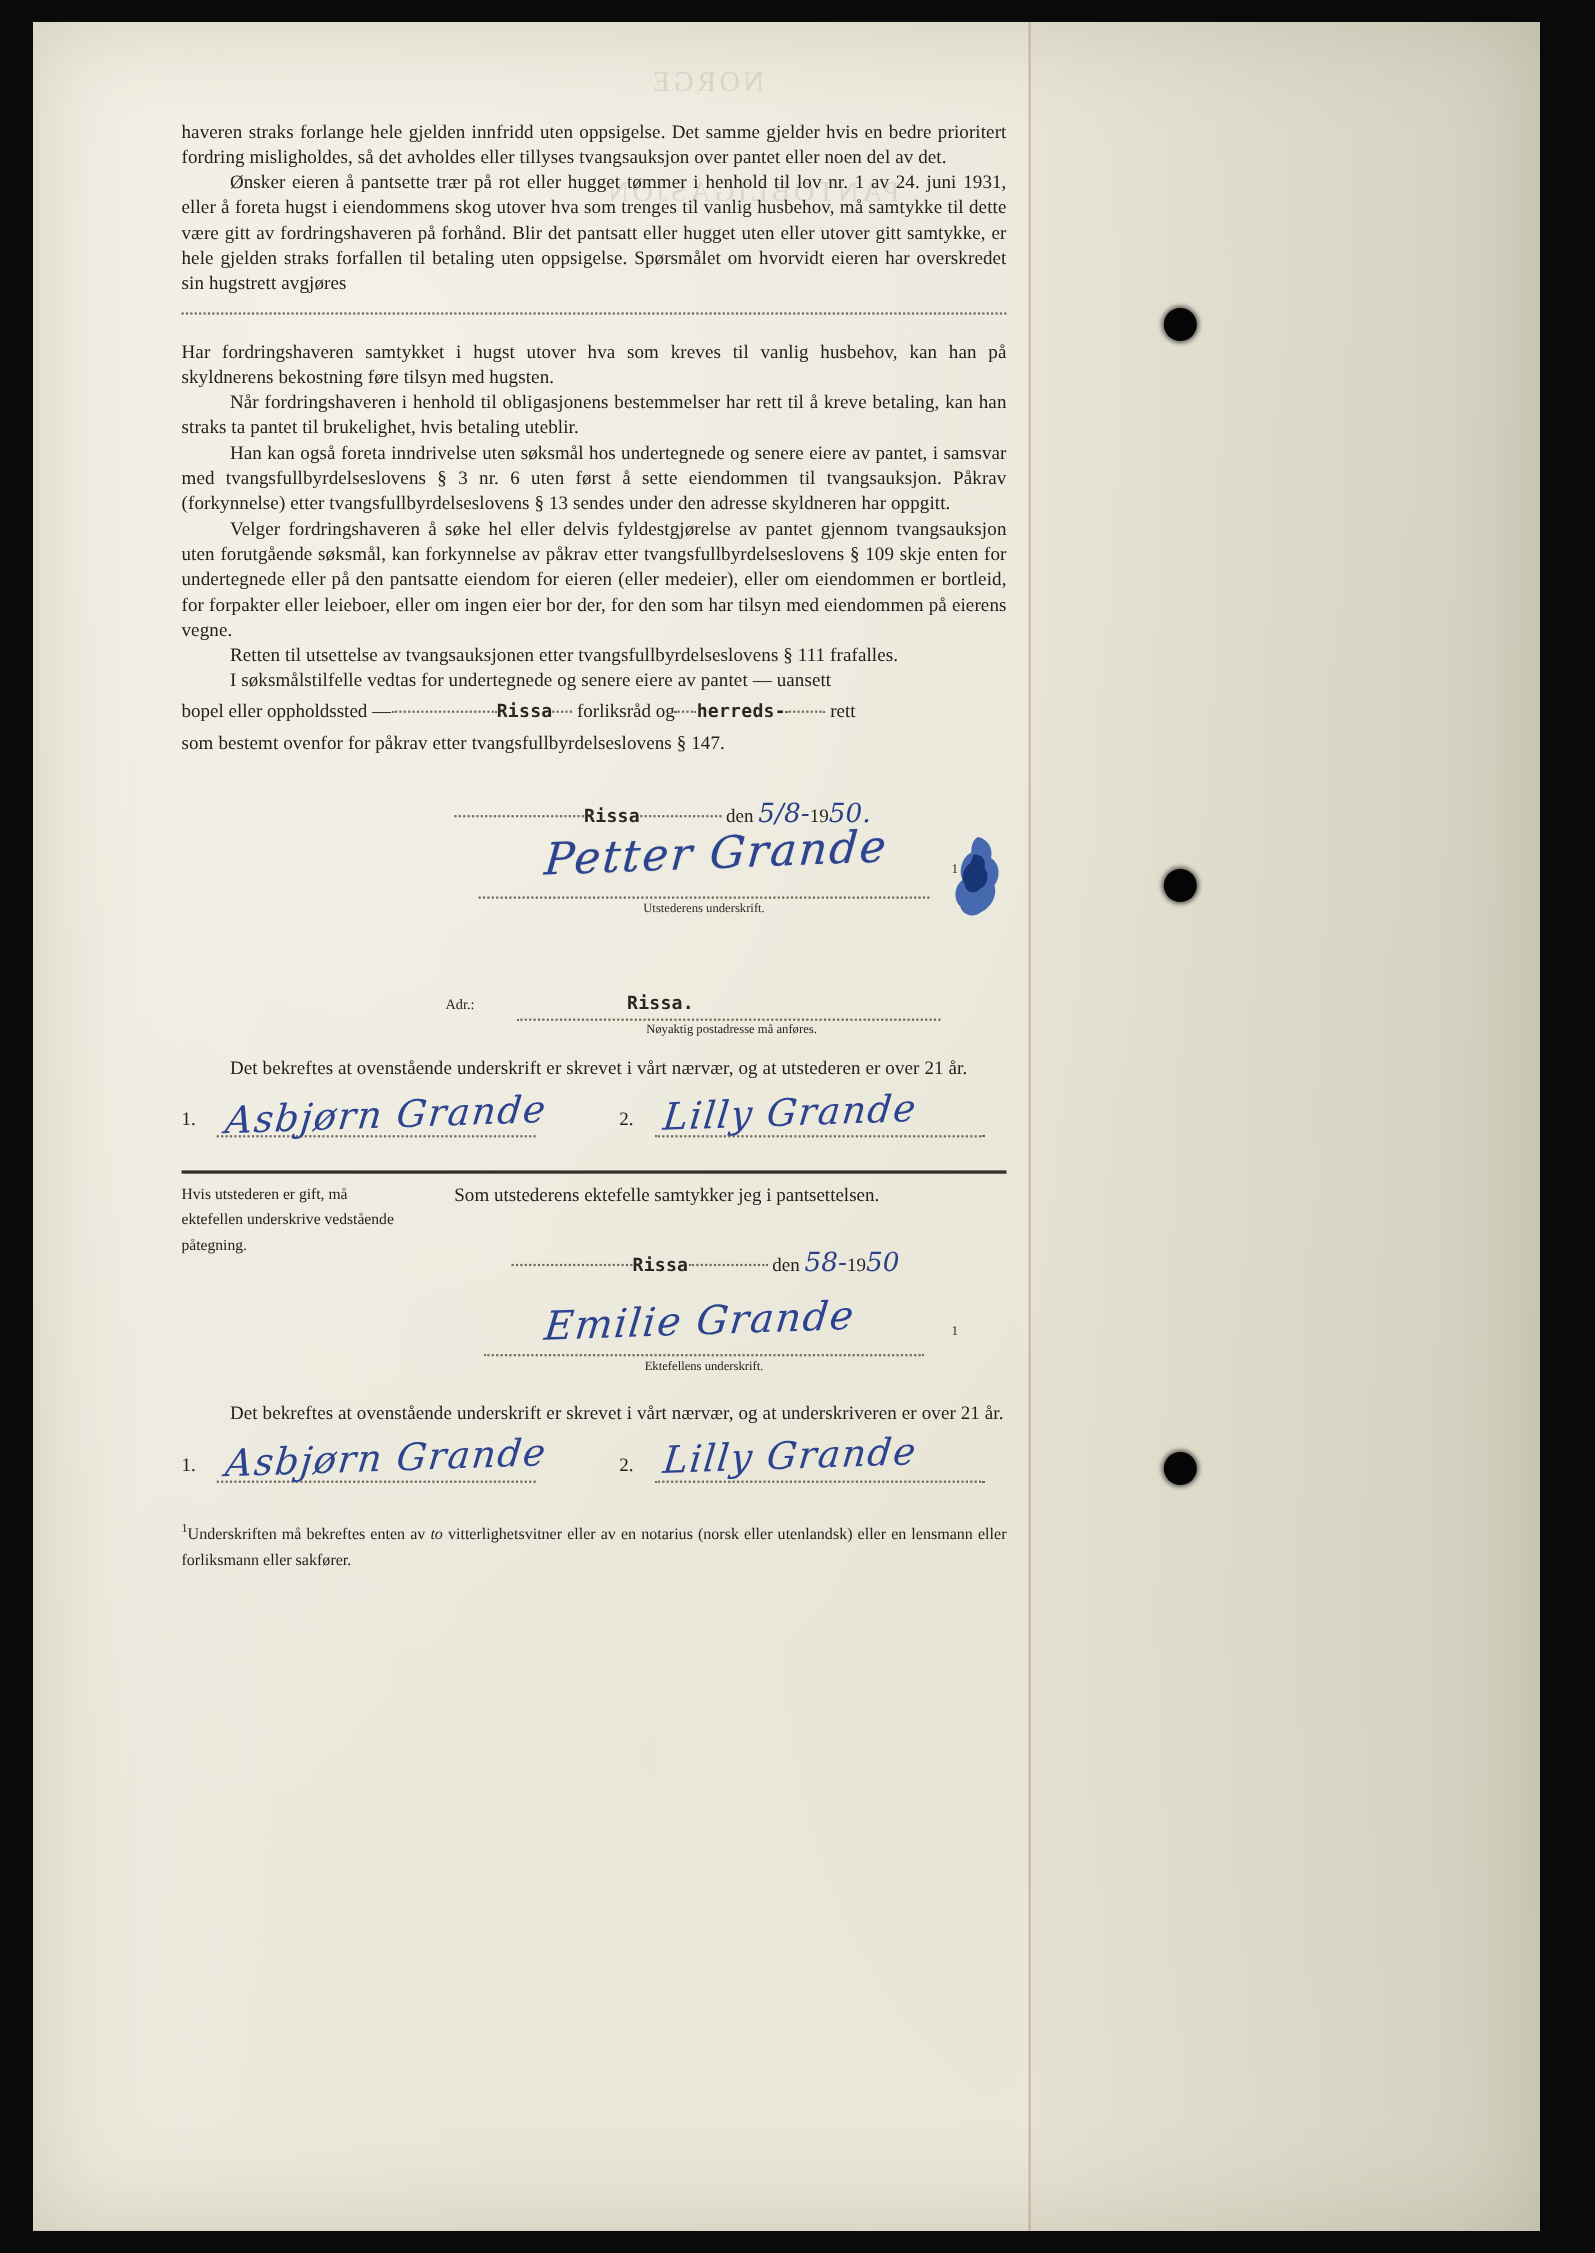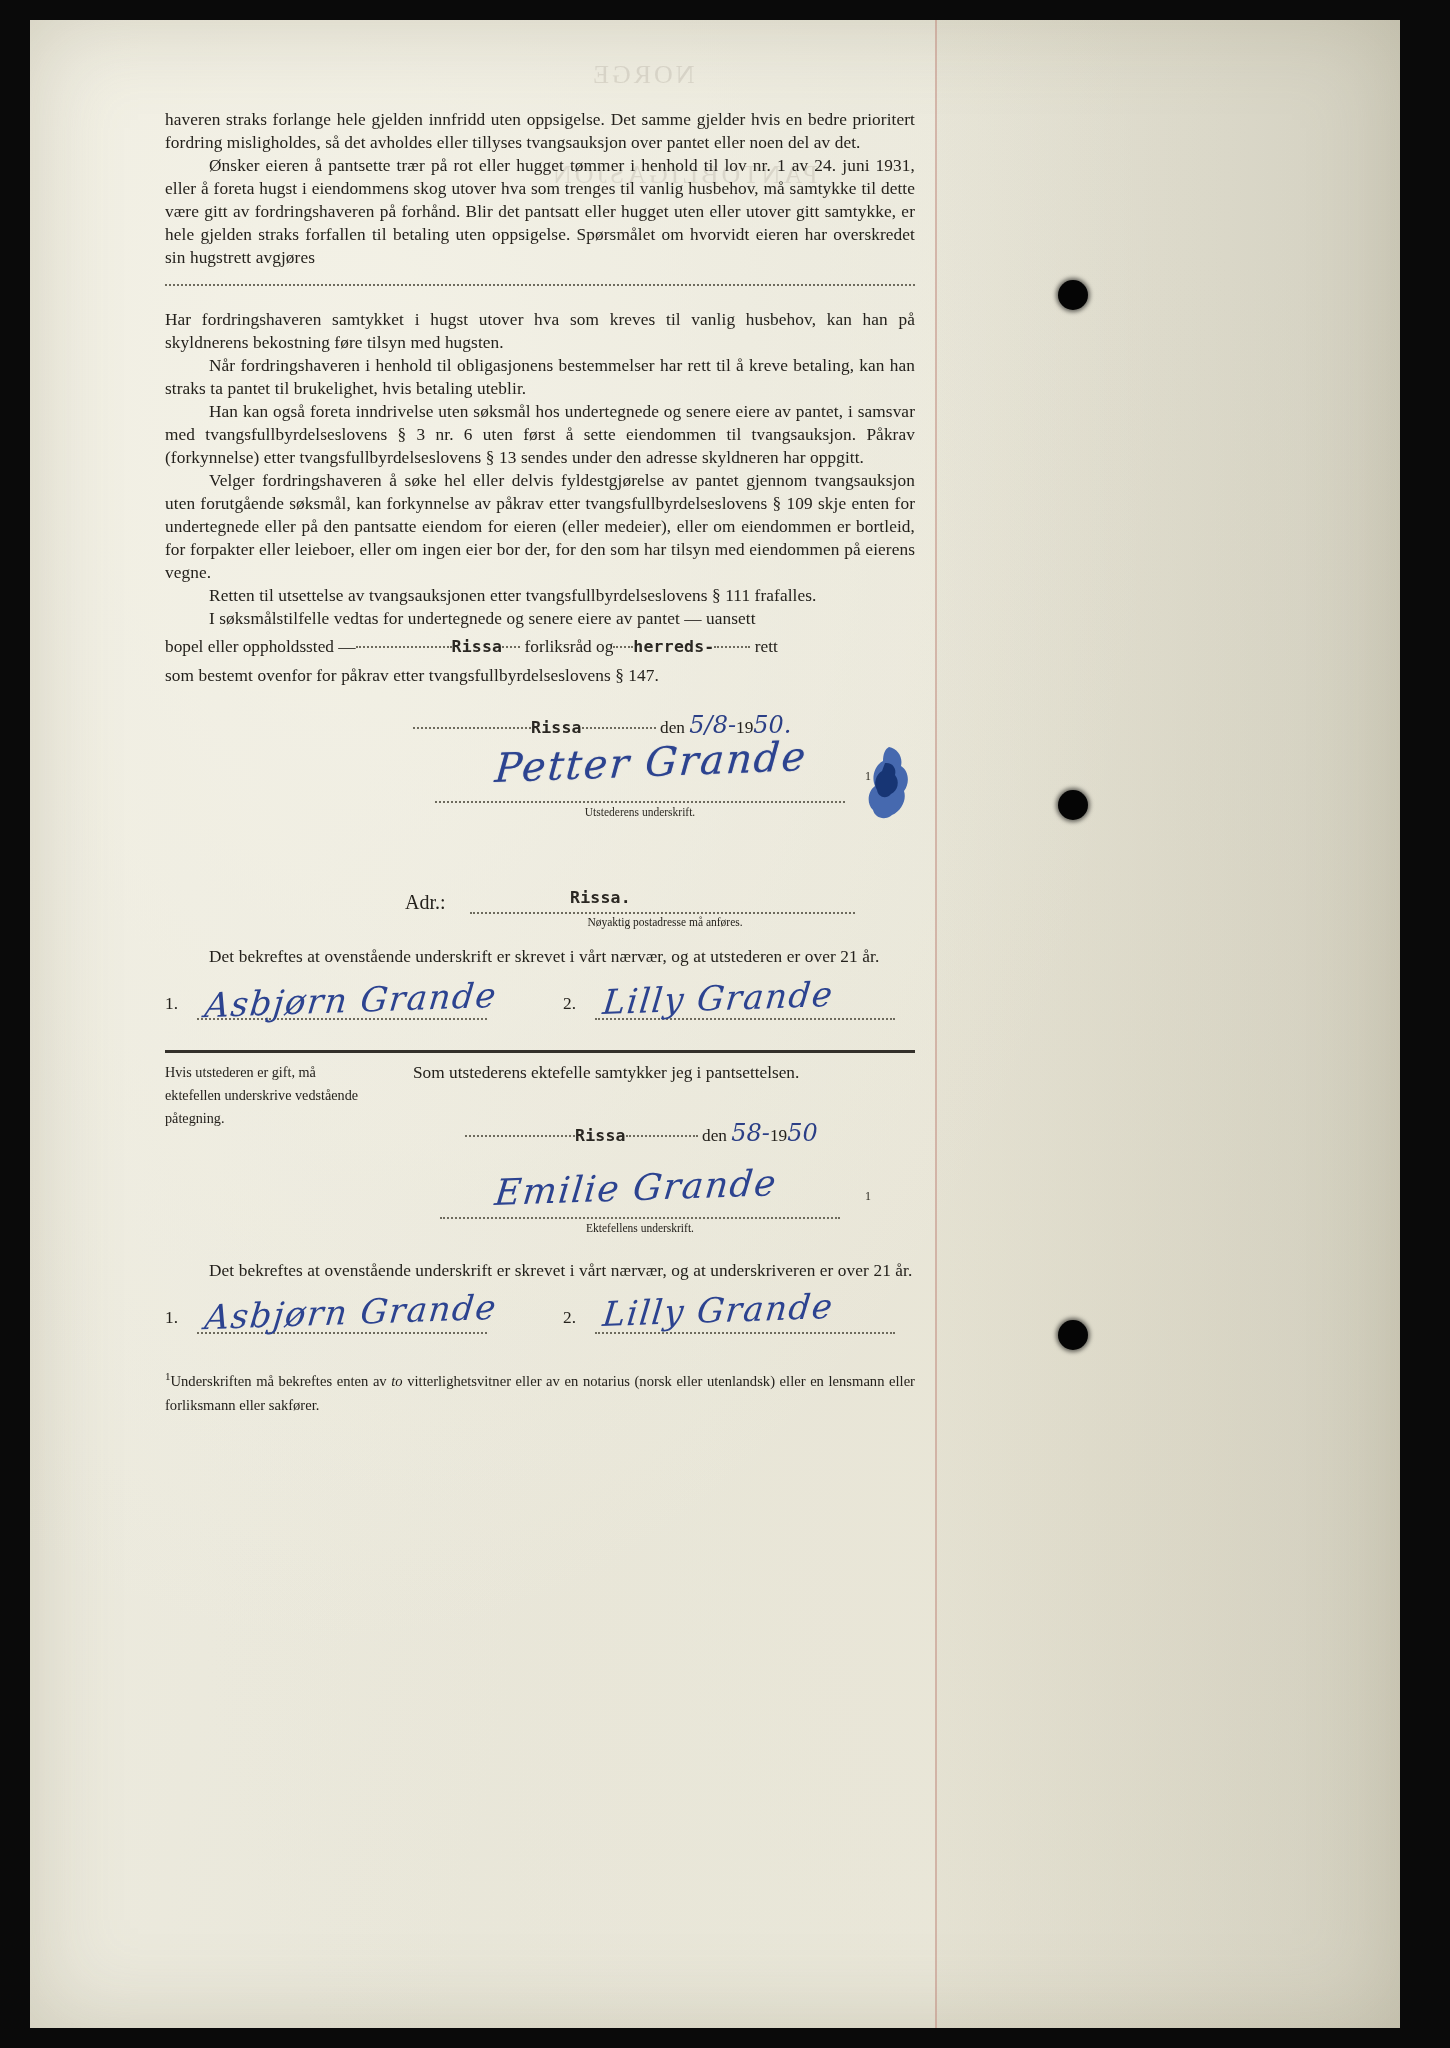--- a/index.html
+++ b/index.html
@@ -112,21 +112,21 @@
   }
 
   
   .fillline {
     font-size: 17.3px;
     line-height: 33.6px;
     white-space: nowrap;
   }
 
   
-  #sig-zone { position: relative; margin-top: 16px; height: 176px; }
+  #sig-zone { position: relative; margin-top: 30px; height: 176px; }
   .sig-date-row {
     position: absolute;
     left: 248px; top: 8px;
     width: 500px;
     font-size: 17.3px;
   }
   .sig-name {
     position: absolute;
     left: 330px; top: 36px;
     font-family: "DejaVu Serif", serif;
@@ -160,21 +160,21 @@
 
   
   #ink-blot {
     position: absolute;
     left: 700px; top: 42px;
     width: 46px; height: 78px;
   }
 
   
   #adr-row { position: relative; height: 60px; margin-top: 6px; }
-  .adr-label { position: absolute; left: 240px; top: 6px; font-size: 20px; }
+  .adr-label { position: absolute; left: 240px; top: 6px; font-size: 13px; }
   .adr-rule  { position: absolute; left: 305px; top: 27px; width: 385px; border-bottom: 2px dotted #6d6a5d; }
   .adr-val   { position: absolute; left: 405px; top: 3px; }
   .adr-cap   { position: absolute; left: 305px; top: 31px; width: 390px; text-align: center; font-size: 11.5px; }
 
   
   .wit-row { position: relative; height: 66px; margin-top: 10px; }
   .wit-num { position: absolute; font-size: 17.3px; }
   .wit-rule { position: absolute; top: 40px; border-bottom: 2px dotted #6d6a5d; }
   .wit-sig {
     position: absolute;

